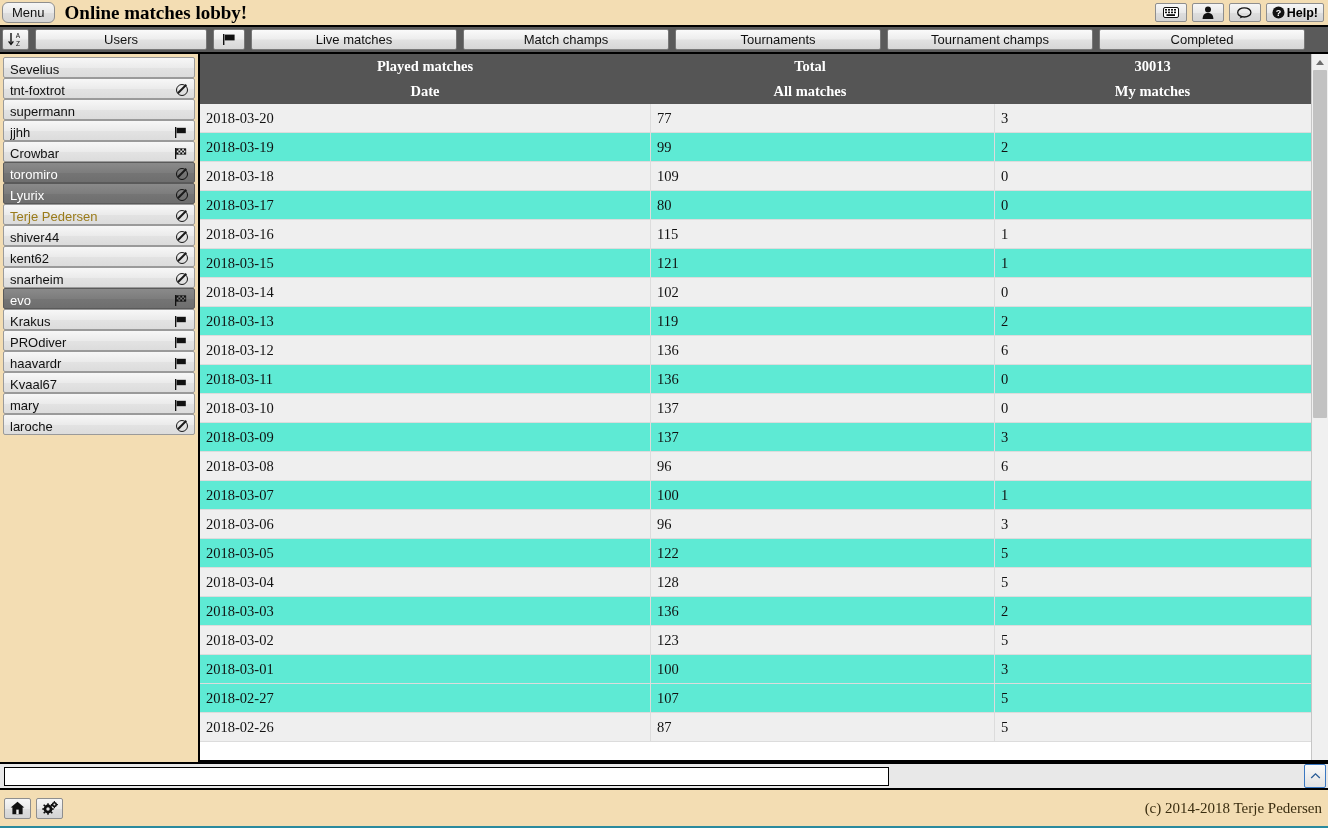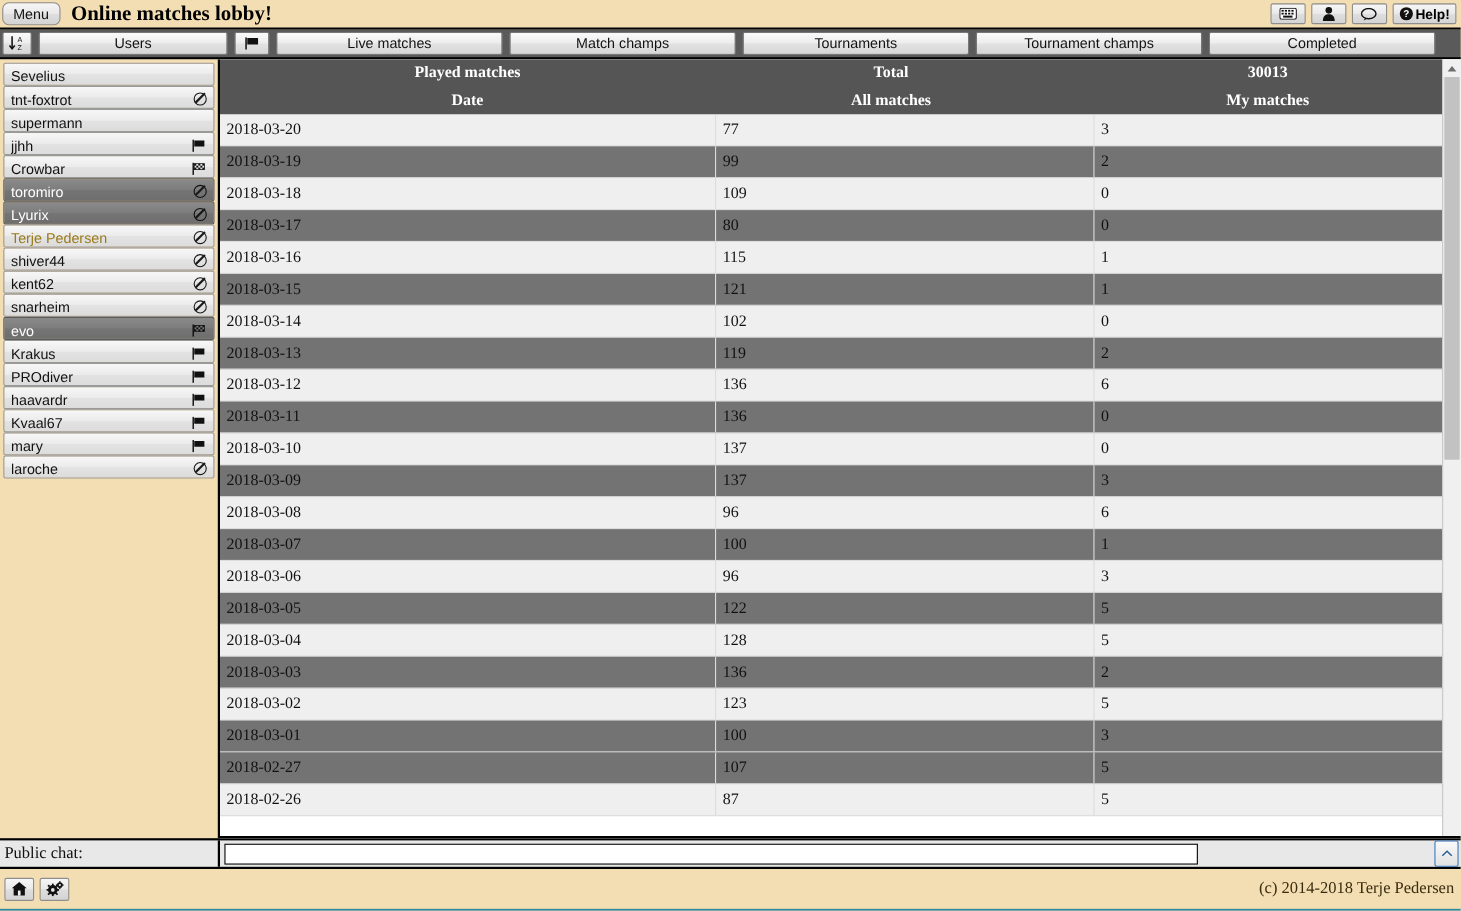--- a/index.html
+++ b/index.html
@@ -166,21 +166,21 @@
   .hcell { text-align: center; font-size: 14.5px; }
   .c1 { flex: 0 0 450px; }
   .c2 { flex: 0 0 320px; }
   .c3 { flex: 1 1 auto; margin-left: 24px; }
 
   .tbody { flex: 1 1 auto; overflow: hidden; }
   .trow {
     display: flex;
     height: 29px;
     align-items: center;
-    background: #737373;
+    background: #5eead4;
     border-bottom: 1px solid #dcdcdc;
     font-family: "Liberation Serif", serif;
     font-size: 14.5px;
     color: #111;
   }
   .trow.alt { background: #efefef; }
   .tcell { padding-left: 6px; height: 100%; display: flex; align-items: center; }
   .tcell.b { border-left: 1px solid #dcdcdc; }
 
   
@@ -642,21 +642,20 @@
           </div>
           <div class="vtrack">
             <div class="vthumb"></div>
           </div>
         </div>
       </div>
     </div>
   </div>
 
   <div class="chatbar">
-    <div class="chat-label">Public chat:</div>
     <div class="chat-input-wrap">
       <input class="chat-input" type="text" placeholder="" style="">
     </div>
     <div class="chat-up">
       <svg width="11" height="8" viewBox="0 0 11 8">
         <path d="M1.2 6 L5.5 1.8 L9.8 6" fill="none" stroke="#2a5c96" stroke-width="1.3"></path>
       </svg>
     </div>
   </div>
 

